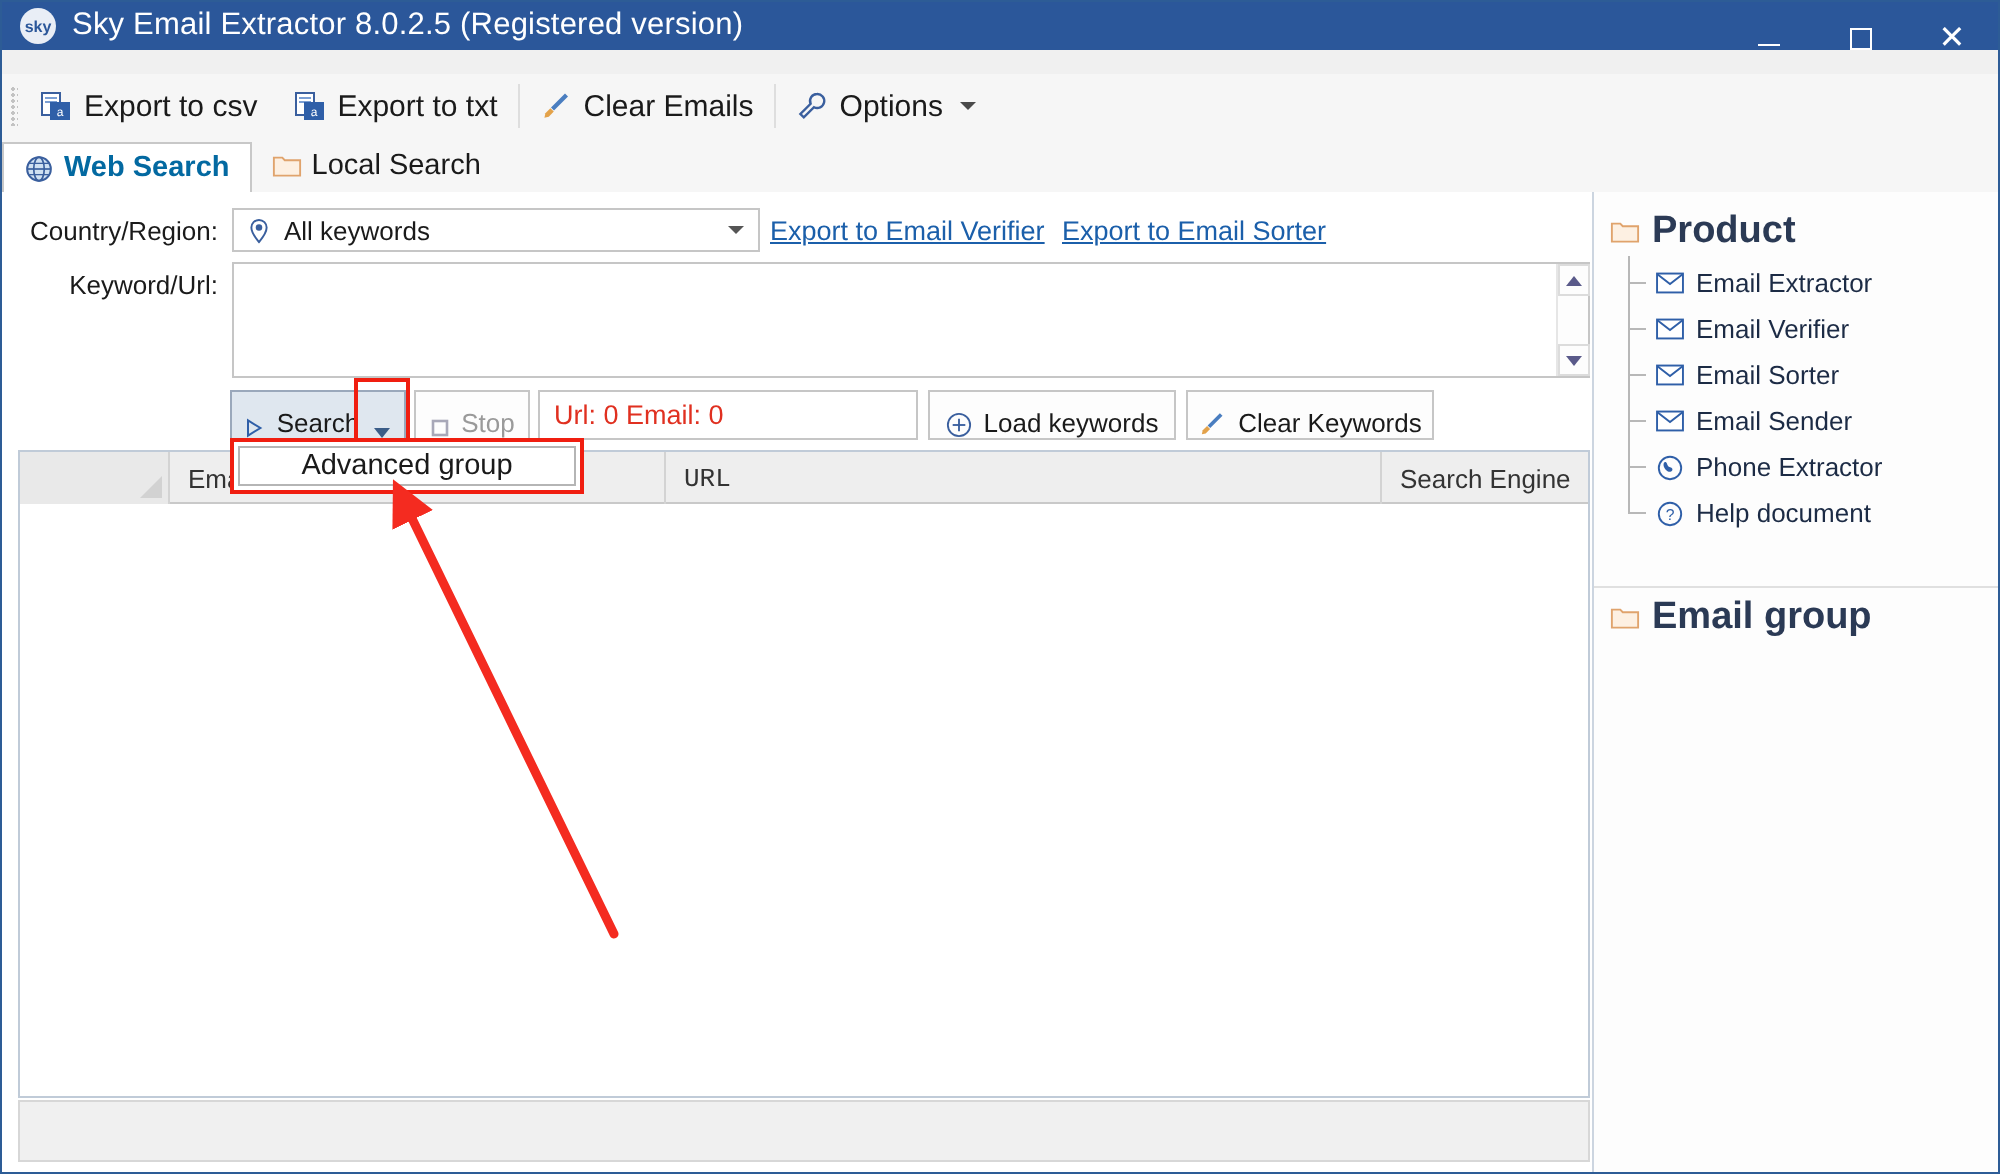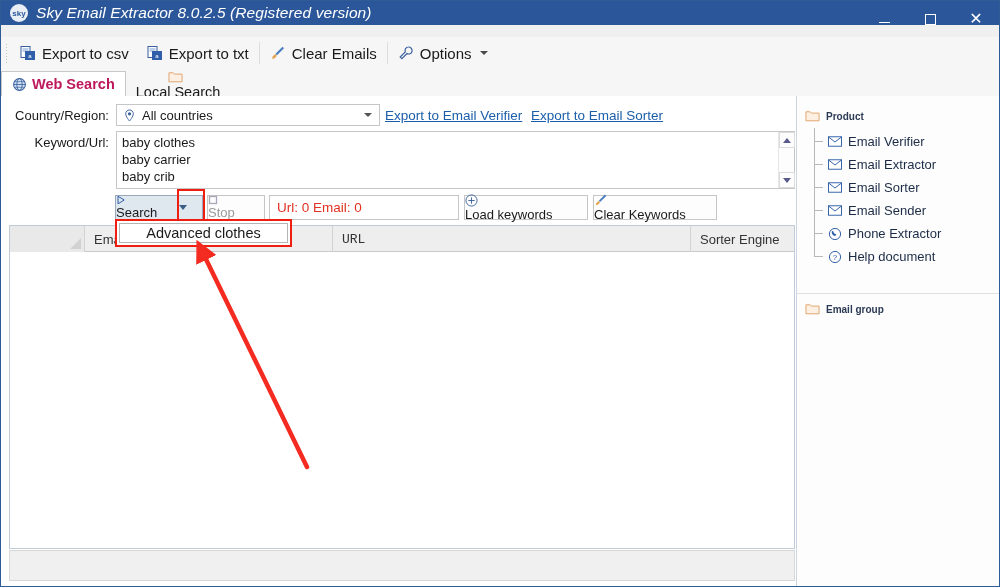--- a/index.html
+++ b/index.html
@@ -29,21 +29,20 @@
     width:18px;height:18px;margin-left:9px;margin-right:8px;
     border-radius:50%;
     background:#e9eef6;
     display:flex;align-items:center;justify-content:center;
     font-size:8px;color:#2b579a;font-weight:bold;
     flex:0 0 auto;
   }
   .title-text{
     color:#ffffff;font-size:15.5px;letter-spacing:.1px;
     white-space:nowrap;
-    font-style:italic;
   }
   .win-btns{
     position:absolute;right:0;top:0;height:36px;display:flex;
   }
   .win-btn{
     width:46px;height:36px;display:flex;align-items:center;justify-content:center;
     color:#ffffff;font-size:14px;
   }
   .win-btn.minimize span{display:block;width:11px;height:1px;background:#fff;margin-top:7px;}
   .win-btn.maximize span{display:block;width:11px;height:11px;border:1px solid #fff;box-sizing:border-box;}
@@ -78,23 +77,23 @@
     position:absolute;left:0;top:68px;width:998px;height:27px;
     background:#f6f6f6;border-bottom:1px solid #c8c8c8;
     display:flex;align-items:flex-end;
   }
   .tab{
     height:26px;display:flex;align-items:center;padding:0 10px;
     font-size:14.5px;white-space:nowrap;box-sizing:border-box;
   }
   .tab.active{
     background:#ffffff;border:1px solid #c8c8c8;border-bottom:1px solid #ffffff;
-    font-weight:bold;color:#be185d;margin-bottom:-1px;
-  }
-  .tab.inactive{color:#1a1a1a;flex-direction:column;}
+    font-weight:bold;color:#0369a1;margin-bottom:-1px;
+  }
+  .tab.inactive{color:#1a1a1a;}
   .tab .tab-ico{margin-right:5px;display:flex;align-items:center;}
 
   
   .content{
     position:absolute;left:0;top:95px;width:998px;height:490px;background:#ffffff;
   }
 
   .lbl{
     position:absolute;font-size:13px;color:#1a1a1a;text-align:right;white-space:nowrap;
   }
@@ -136,22 +135,22 @@
     display:flex;align-items:center;justify-content:center;
   }
   .sbtn.up{top:0;}
   .sbtn.dn{bottom:0;}
   .sarrow{width:0;height:0;border-left:4px solid transparent;border-right:4px solid transparent;}
   .sarrow.u{border-bottom:5px solid #5a5a8a;}
   .sarrow.d{border-top:5px solid #5a5a8a;}
 
   
   .btn{
-    position:absolute;box-sizing:border-box;display:flex;align-items:flex-start;justify-content:center;
-    font-size:13px;background:#fdfdfd;border:1px solid #c6c6c6;color:#1a1a1a;white-space:nowrap;flex-direction:column;
+    position:absolute;box-sizing:border-box;display:flex;align-items:flex-end;justify-content:center;
+    font-size:13px;background:#fdfdfd;border:1px solid #c6c6c6;color:#1a1a1a;white-space:nowrap;
   }
   .btn .bico{margin-right:6px;display:flex;align-items:center;}
   .btn.searchbtn{
     left:114px;top:194px;width:72px;height:25px;
     background:#dfe7ef;border:1px solid #9aa8bb;
   }
   .btn.searchcaret{
     left:178px;top:194px;width:24px;height:25px;
     background:#dfe7ef;border:1px solid #9aa8bb;border-left:none;
   }
@@ -199,21 +198,21 @@
   
   .rightpanel{
     position:absolute;left:795px;top:95px;width:203px;height:490px;
     background:#fdfdfd;border-left:1px solid #ccd5e0;box-sizing:border-box;
   }
   .rp-group{
     position:absolute;left:0;width:202px;box-sizing:border-box;
   }
   .rp-head{
     display:flex;align-items:center;height:24px;padding-left:8px;
-    font-size:10px;font-weight:bold;color:#2b3a55;
+    font-size:19px;font-weight:bold;color:#2b3a55;
   }
   .rp-head .fico{margin-right:6px;display:flex;}
   .rp-items{position:relative;margin-left:14px;padding-top:2px;}
   .rp-item{
     display:flex;align-items:center;height:23px;font-size:13px;color:#1c2b45;
     position:relative;padding-left:17px;white-space:nowrap;
   }
   .rp-item .iico{margin-right:6px;display:flex;align-items:center;}
   .rp-tree{
     position:absolute;left:3px;top:0;width:1px;background:#b8b8b8;
@@ -347,33 +346,30 @@
 
   <div class="lbl" style="left:8px;top:107px;width:100px;">Country/Region:</div>
 
   <div class="combo">
     <span class="pin">
       <svg width="13" height="13" viewBox="0 0 16 16">
         <path d="M8 1.2c-2.6 0-4.7 2.1-4.7 4.7 0 3.4 4.7 8.9 4.7 8.9s4.7-5.5 4.7-8.9c0-2.6-2.1-4.7-4.7-4.7z" fill="none" stroke="#3a5f9e" stroke-width="1.2"></path>
         <circle cx="8" cy="5.9" r="2" fill="#3a5f9e"></circle>
       </svg>
     </span>
-    <span class="ctext">All countries</span>
+    <span class="ctext">All keywords</span>
     <span class="ccaret"></span>
   </div>
 
   <a class="xlink" style="left:384px;top:107px;" href="#">Export to Email Verifier</a>
   <a class="xlink" style="left:530px;top:107px;" href="#">Export to Email Sorter</a>
 
   <div class="lbl" style="left:8px;top:134px;width:100px;">Keyword/Url:</div>
 
   <div class="kwbox">
-    <div class="kwtext">baby clothes
-baby carrier
-baby crib</div>
     <div class="kwscroll">
       <div class="sbtn up">
         <span class="sarrow u"></span>
       </div>
       <div class="sbtn dn">
         <span class="sarrow d"></span>
       </div>
     </div>
   </div>
 
@@ -427,72 +423,72 @@
   <div class="tablewrap">
     <div class="thead">
       <div class="th corner"></div>
       <div class="th c-email">
         <span>Email</span>
       </div>
       <div class="th c-url">
         <span>URL</span>
       </div>
       <div class="th c-engine">
-        <span>Sorter Engine</span>
+        <span>Search Engine</span>
       </div>
     </div>
   </div>
 
   <div class="statusbar"></div>
 
   <div class="rightpanel">
 
     <div class="rp-group" style="top:8px;">
       <div class="rp-head">
         <span class="fico">
           <svg width="15" height="14" viewBox="0 0 16 14">
             <path d="M1 2.5h4.5l1.3 1.4H15v8.2H1z" fill="#fdf0e2" stroke="#e0a36c" stroke-width="1"></path>
           </svg>
         </span>
         <span>Product</span>
       </div>
 
       <div class="rp-items">
         <div class="rp-tree" style="top:0;height:128px;"></div>
+
+        <div class="rp-item">
+          <span class="rp-dash"></span>
+          <span class="iico">
+            <svg width="14" height="11" viewBox="0 0 16 12">
+              <rect x="0.6" y="0.6" width="14.8" height="10.8" fill="#fff" stroke="#2f5fa8" stroke-width="1.1"></rect>
+              <path d="M0.8 1 L8 6.6 L15.2 1" fill="none" stroke="#2f5fa8" stroke-width="1.1"></path>
+            </svg>
+          </span>
+          <span>Email Extractor</span>
+        </div>
 
         <div class="rp-item">
           <span class="rp-dash"></span>
           <span class="iico">
             <svg width="14" height="11" viewBox="0 0 16 12">
               <rect x="0.6" y="0.6" width="14.8" height="10.8" fill="#fff" stroke="#2f5fa8" stroke-width="1.1"></rect>
               <path d="M0.8 1 L8 6.6 L15.2 1" fill="none" stroke="#2f5fa8" stroke-width="1.1"></path>
             </svg>
           </span>
           <span>Email Verifier</span>
         </div>
 
         <div class="rp-item">
           <span class="rp-dash"></span>
           <span class="iico">
             <svg width="14" height="11" viewBox="0 0 16 12">
               <rect x="0.6" y="0.6" width="14.8" height="10.8" fill="#fff" stroke="#2f5fa8" stroke-width="1.1"></rect>
               <path d="M0.8 1 L8 6.6 L15.2 1" fill="none" stroke="#2f5fa8" stroke-width="1.1"></path>
             </svg>
           </span>
-          <span>Email Extractor</span>
-        </div>
-
-        <div class="rp-item">
-          <span class="rp-dash"></span>
-          <span class="iico">
-            <svg width="14" height="11" viewBox="0 0 16 12">
-              <rect x="0.6" y="0.6" width="14.8" height="10.8" fill="#fff" stroke="#2f5fa8" stroke-width="1.1"></rect>
-              <path d="M0.8 1 L8 6.6 L15.2 1" fill="none" stroke="#2f5fa8" stroke-width="1.1"></path>
-            </svg>
-          </span>
           <span>Email Sorter</span>
         </div>
 
         <div class="rp-item">
           <span class="rp-dash"></span>
           <span class="iico">
             <svg width="14" height="11" viewBox="0 0 16 12">
               <rect x="0.6" y="0.6" width="14.8" height="10.8" fill="#fff" stroke="#2f5fa8" stroke-width="1.1"></rect>
               <path d="M0.8 1 L8 6.6 L15.2 1" fill="none" stroke="#2f5fa8" stroke-width="1.1"></path>
             </svg>
@@ -535,21 +531,21 @@
         </span>
         <span>Email group</span>
       </div>
     </div>
   </div>
 
   <div class="anno-box caret-hilite"></div>
 
   <div class="dropmenu">
     <div class="dropmenu-inner"></div>
-    <span>Advanced clothes</span>
+    <span>Advanced group</span>
   </div>
 
   <svg class="arrow-layer">
     <defs>
       <marker id="ahead" markerWidth="5" markerHeight="5" refX="2.2" refY="2.5" orient="auto">
         <path d="M0,0 L5,2.5 L0,5 z" fill="#f42b20"></path>
       </marker>
       <linearGradient id="tapered" x1="0" y1="1" x2="0" y2="0">
         <stop offset="0%" stop-color="#f42b20"></stop>
         <stop offset="100%" stop-color="#f42b20"></stop>

